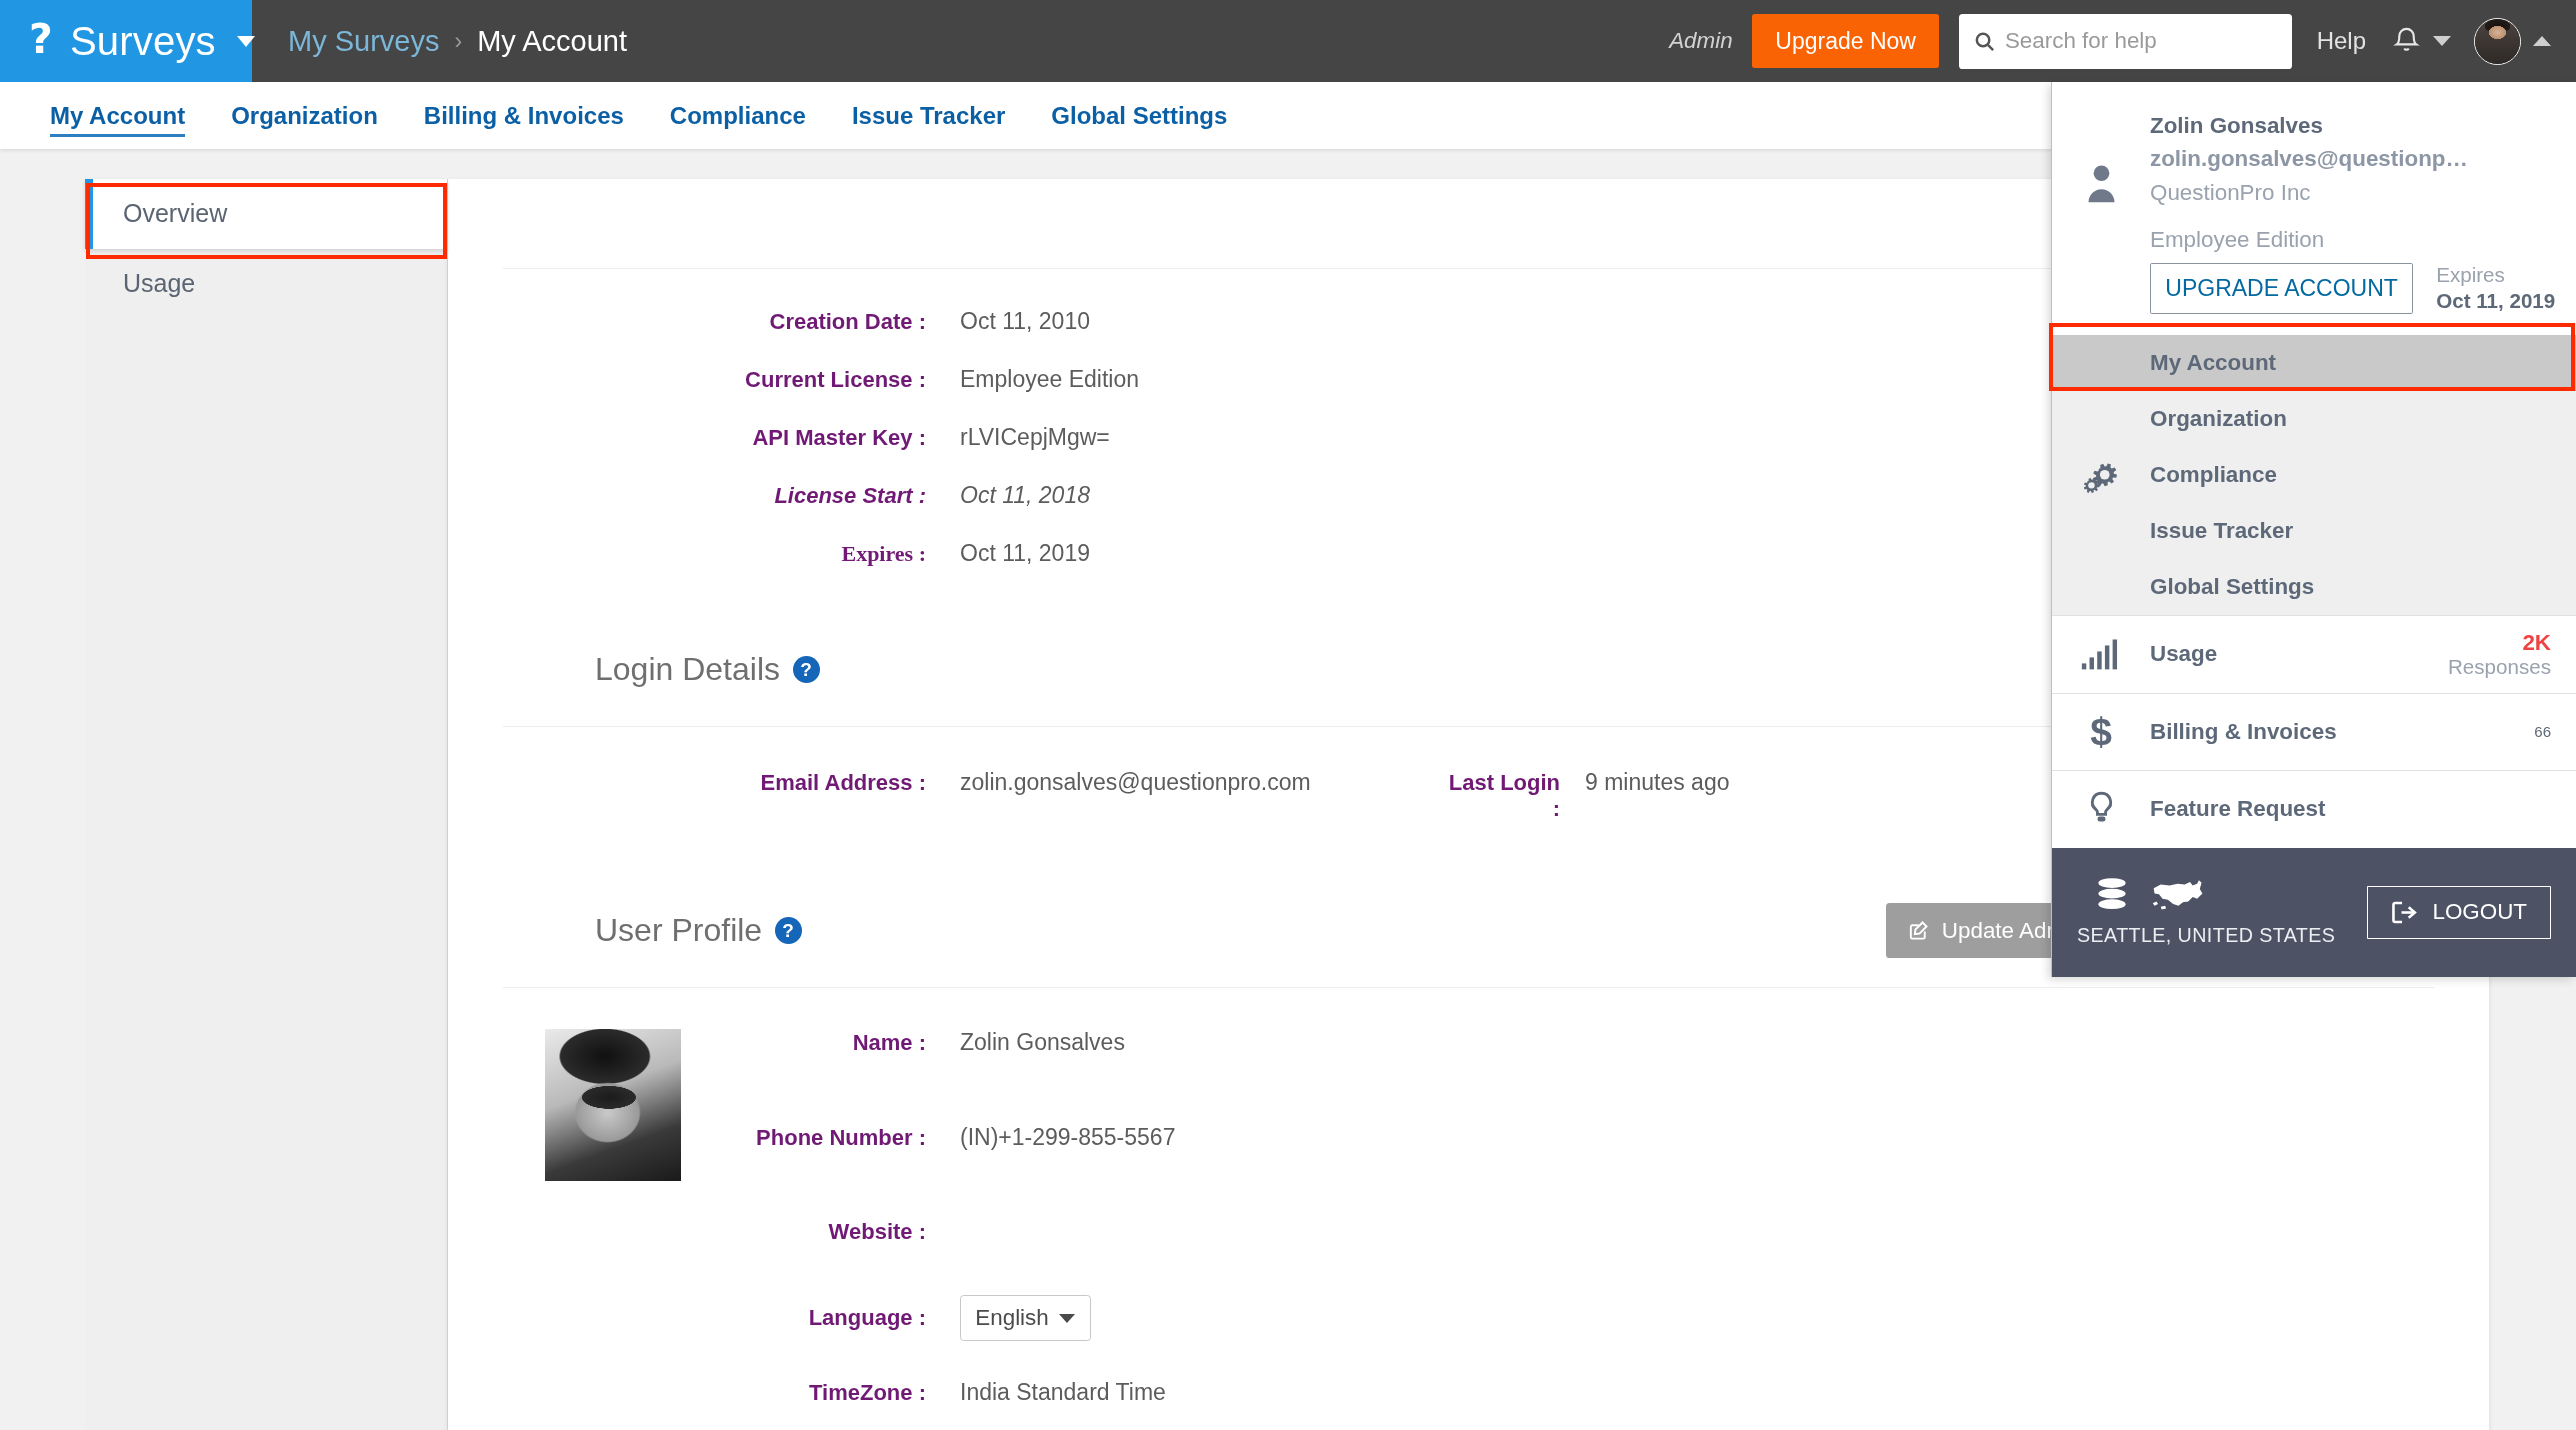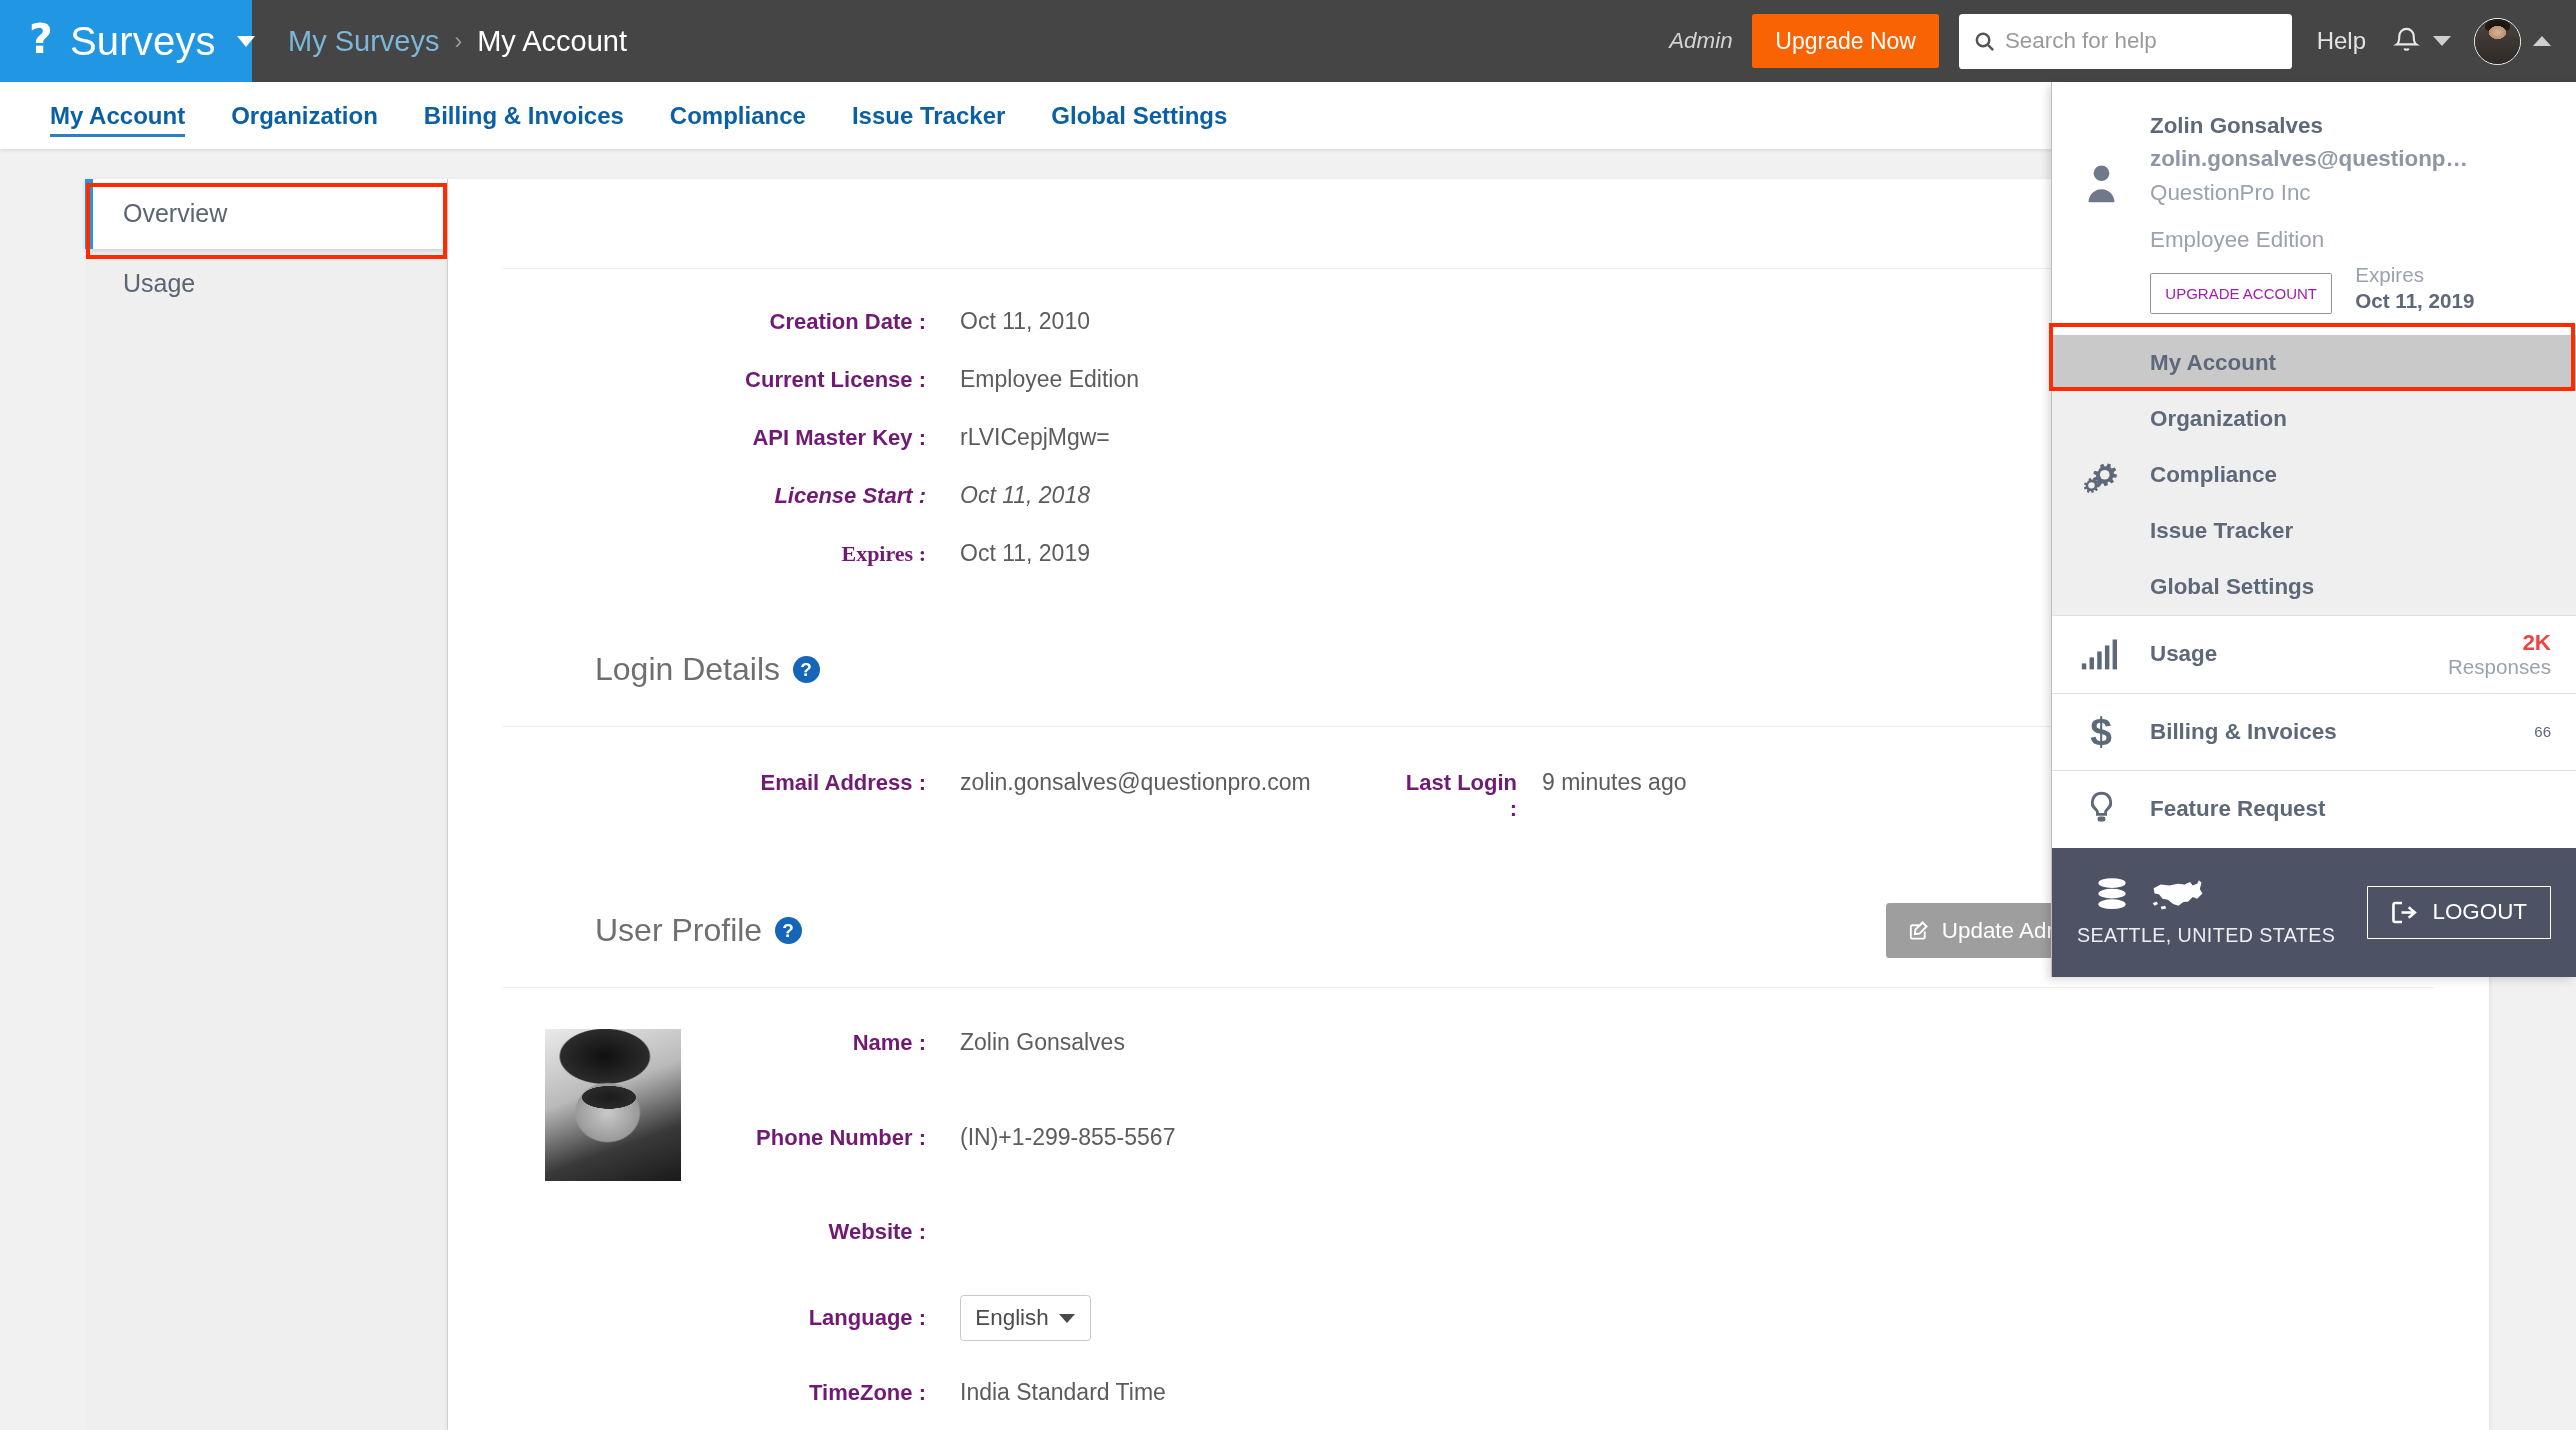--- a/index.html
+++ b/index.html
@@ -185,22 +185,22 @@
     width: 98px; flex: 0 0 98px; display: flex; justify-content: center;
     padding-top: 52px; color: #70798a;
   }
   .dd-head-text { flex: 1; padding-right: 18px; }
   .dd-name { font-size: 22.4px; font-weight: 700; color: #5d6879; line-height: 1.48; }
   .dd-email { font-size: 22.4px; font-weight: 700; color: #8d96a5; line-height: 1.48; }
   .dd-org { font-size: 22.4px; color: #9aa2ae; line-height: 1.6; }
   .dd-edition { font-size: 22.4px; color: #9aa2ae; margin-top: 16px; }
   .dd-upg-row { display: flex; align-items: flex-end; gap: 23px; margin-top: 9px; }
   .dd-upg-btn {
-    border: 0.9px solid #8b93a1; background: #fff; color: #a21caf;
-    font-size: 15px; padding: 10.7px 14.3px; cursor: pointer; border-radius: 1.8px;
+    border: 0.9px solid #8b93a1; background: #fff; color: #0369a1;
+    font-size: 23px; padding: 10.7px 14.3px; cursor: pointer; border-radius: 1.8px;
     font-family: "Liberation Sans", sans-serif;
   }
   .dd-exp-label { font-size: 20.6px; color: #9aa2ae; line-height: 1.25; }
   .dd-exp-val { font-size: 20.6px; color: #5d6879; font-weight: 700; line-height: 1.25; }
 
   .dd-settings { background: #efefef; position: relative; }
   .dd-gears {
     position: absolute; left: 0; top: 0; width: 98px; height: 100%;
     display: flex; align-items: center; justify-content: center; color: #5d6879;
   }
@@ -343,21 +343,21 @@
             <svg class="pencil" viewBox="0 0 24 24" fill="none" stroke="#fff" stroke-width="2">
               <path d="M4 8v11a1.5 1.5 0 0 0 1.5 1.5H17a1.5 1.5 0 0 0 1.5-1.5v-6"></path>
               <path d="M4 8a1.5 1.5 0 0 1 1.5-1.5H12"></path>
               <path d="M16.2 3.6l4.2 4.2-7.4 7.4-4.8.6.6-4.8z"></path>
             </svg>
             <span>Update Email</span>
           </button>
         </div>
         <div class="hr" style="margin:29.5px 55px 0 55px;"></div>
 
-        <div style="display:flex;padding-top:42px;">
+        <div style="display:flex;padding-top:42px;gap:43px;">
           <div class="row" style="width:949px;">
             <div class="lbl" style="width:478px;">Email Address :</div>
             <div class="val" style="padding-left:34px;">zolin.gonsalves@questionpro.com</div>
           </div>
           <div class="row">
             <div class="lbl" style="width:120px;">Last Login :</div>
             <div class="val" style="padding-left:25px;">9 minutes ago</div>
           </div>
         </div>
       </div>

